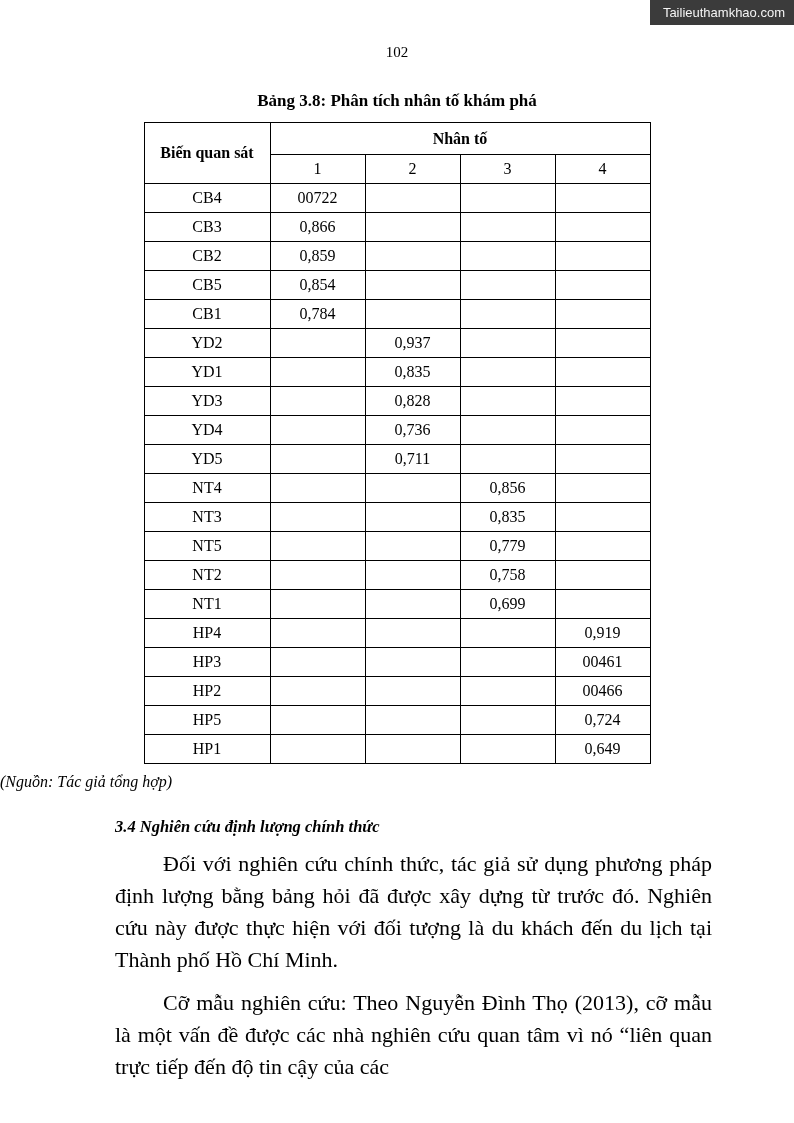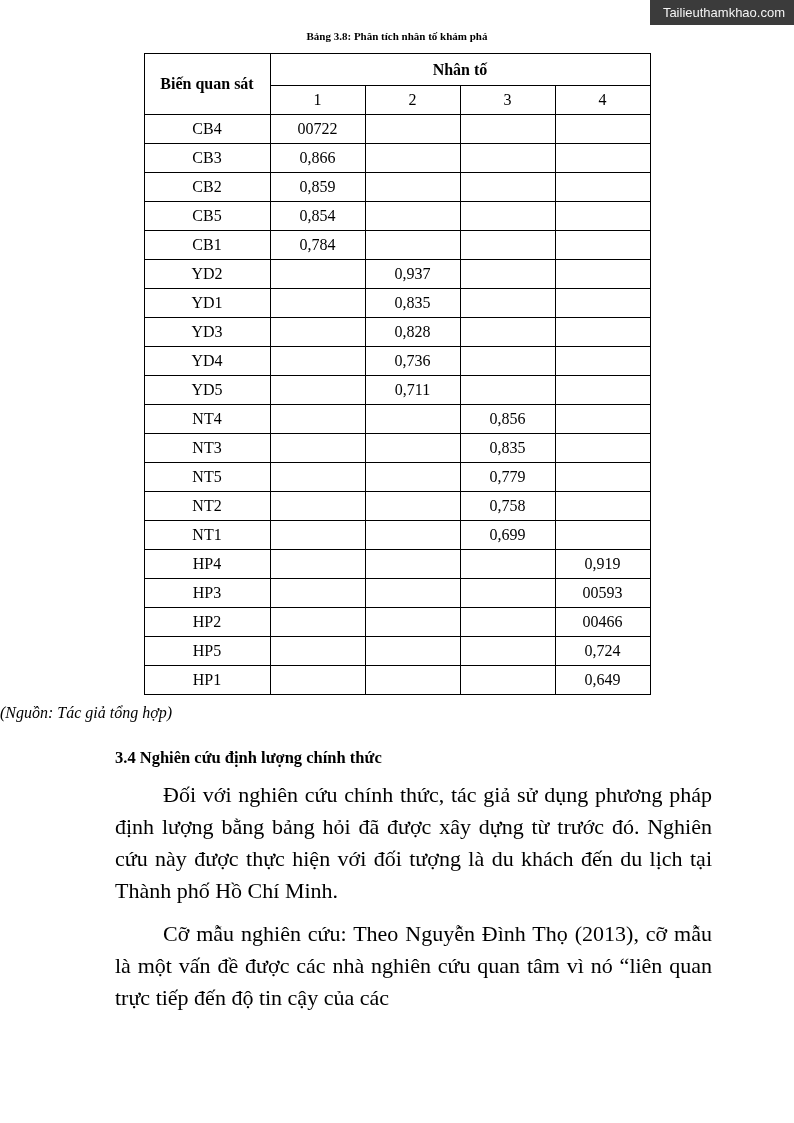--- a/index.html
+++ b/index.html
@@ -14,21 +14,21 @@
     position: absolute; top: 0; right: 0;
     background: #3b3b3b; color: #f5f5f5;
     font-family: "Liberation Sans", sans-serif;
     font-size: 13px; line-height: 25px; height: 25px;
     padding: 0 9px 0 13px;
   }
   .page-number {
     text-align: center; padding-top: 44px; font-size: 15px;
   }
   .table-title {
-    text-align: center; font-weight: bold; font-size: 11px; margin-top: 30px;
+    text-align: center; font-weight: bold; font-size: 17px; margin-top: 30px;
   }
   table.factor-table {
     border-collapse: collapse;
     margin: 11px auto 0 auto;
     font-size: 16px;
   }
   .factor-table th, .factor-table td {
     border: 1px solid #000; text-align: center; padding: 0;
     font-size: 16px;
   }
@@ -36,34 +36,35 @@
   .factor-table th.group-header { font-weight: bold; height: 32px; }
   .factor-table th.factor-col { font-weight: normal; height: 29px; width: 95px; }
   .factor-table td { height: 29px; width: 95px; }
   .factor-table td.label-cell { width: 126px; }
   .source-note {
     text-align: left; font-style: italic; font-size: 16px;
     margin: 9px 74px 0 0;
   }
   .content { padding: 0 82px 0 115px; }
   .heading { font-weight: bold; font-size: 16.5px; }
-  .heading-1 { margin-top: 26px; }
+  .heading-1 { margin-top: 26px; font-style: italic; }
   .heading-2 { margin-top: 14px; }
   .para {
     margin: 11px 0 0 0; text-align: justify; text-indent: 48px;
     font-size: 22px; line-height: 32px;
   }
 </style>
 </head>
 <body>
 
 <div class="page">
 
   <div class="watermark">Tailieuthamkhao.com</div>
 
+  <div class="page-number">102</div>
 
   <div class="table-title">Bảng 3.8: Phân tích nhân tố khám phá</div>
 
   <table class="factor-table">
     <thead>
       <tr>
         <th class="var-header" rowspan="2">Biến quan sát</th>
         <th class="group-header" colspan="4">Nhân tố</th>
       </tr>
       <tr>
@@ -184,21 +185,21 @@
           <td></td>
           <td></td>
           <td></td>
           <td>0,919</td>
         </tr>
         <tr>
           <td class="label-cell">HP3</td>
           <td></td>
           <td></td>
           <td></td>
-          <td>00593</td>
+          <td>00461</td>
         </tr>
         <tr>
           <td class="label-cell">HP2</td>
           <td></td>
           <td></td>
           <td></td>
           <td>00466</td>
         </tr>
         <tr>
           <td class="label-cell">HP5</td>

